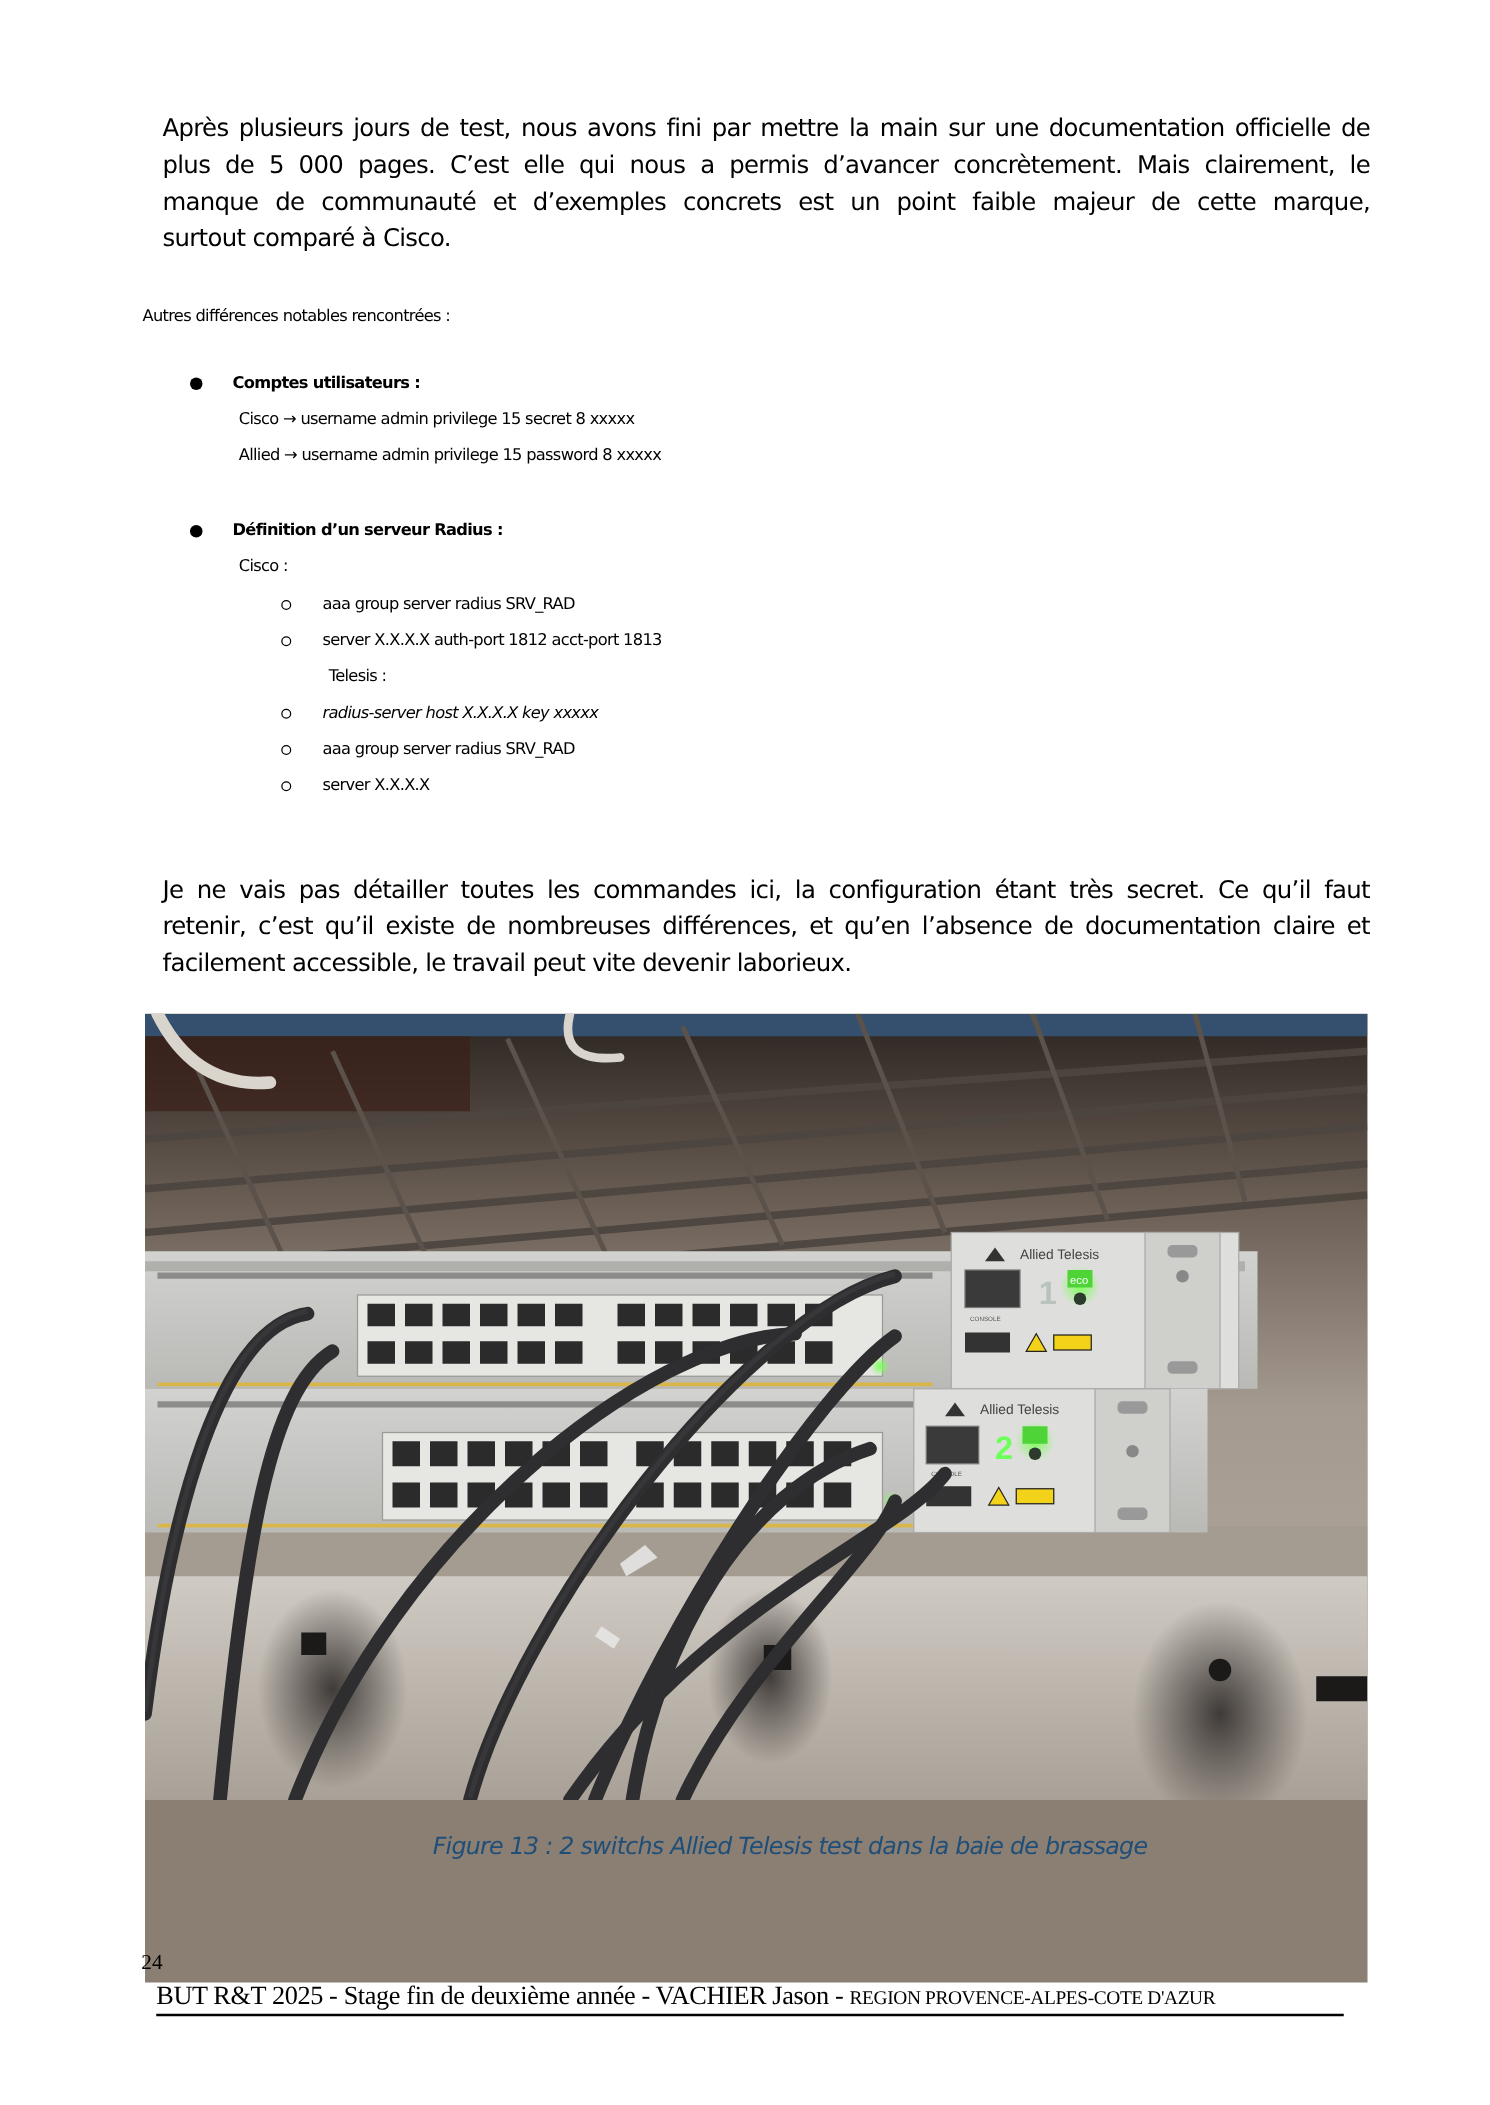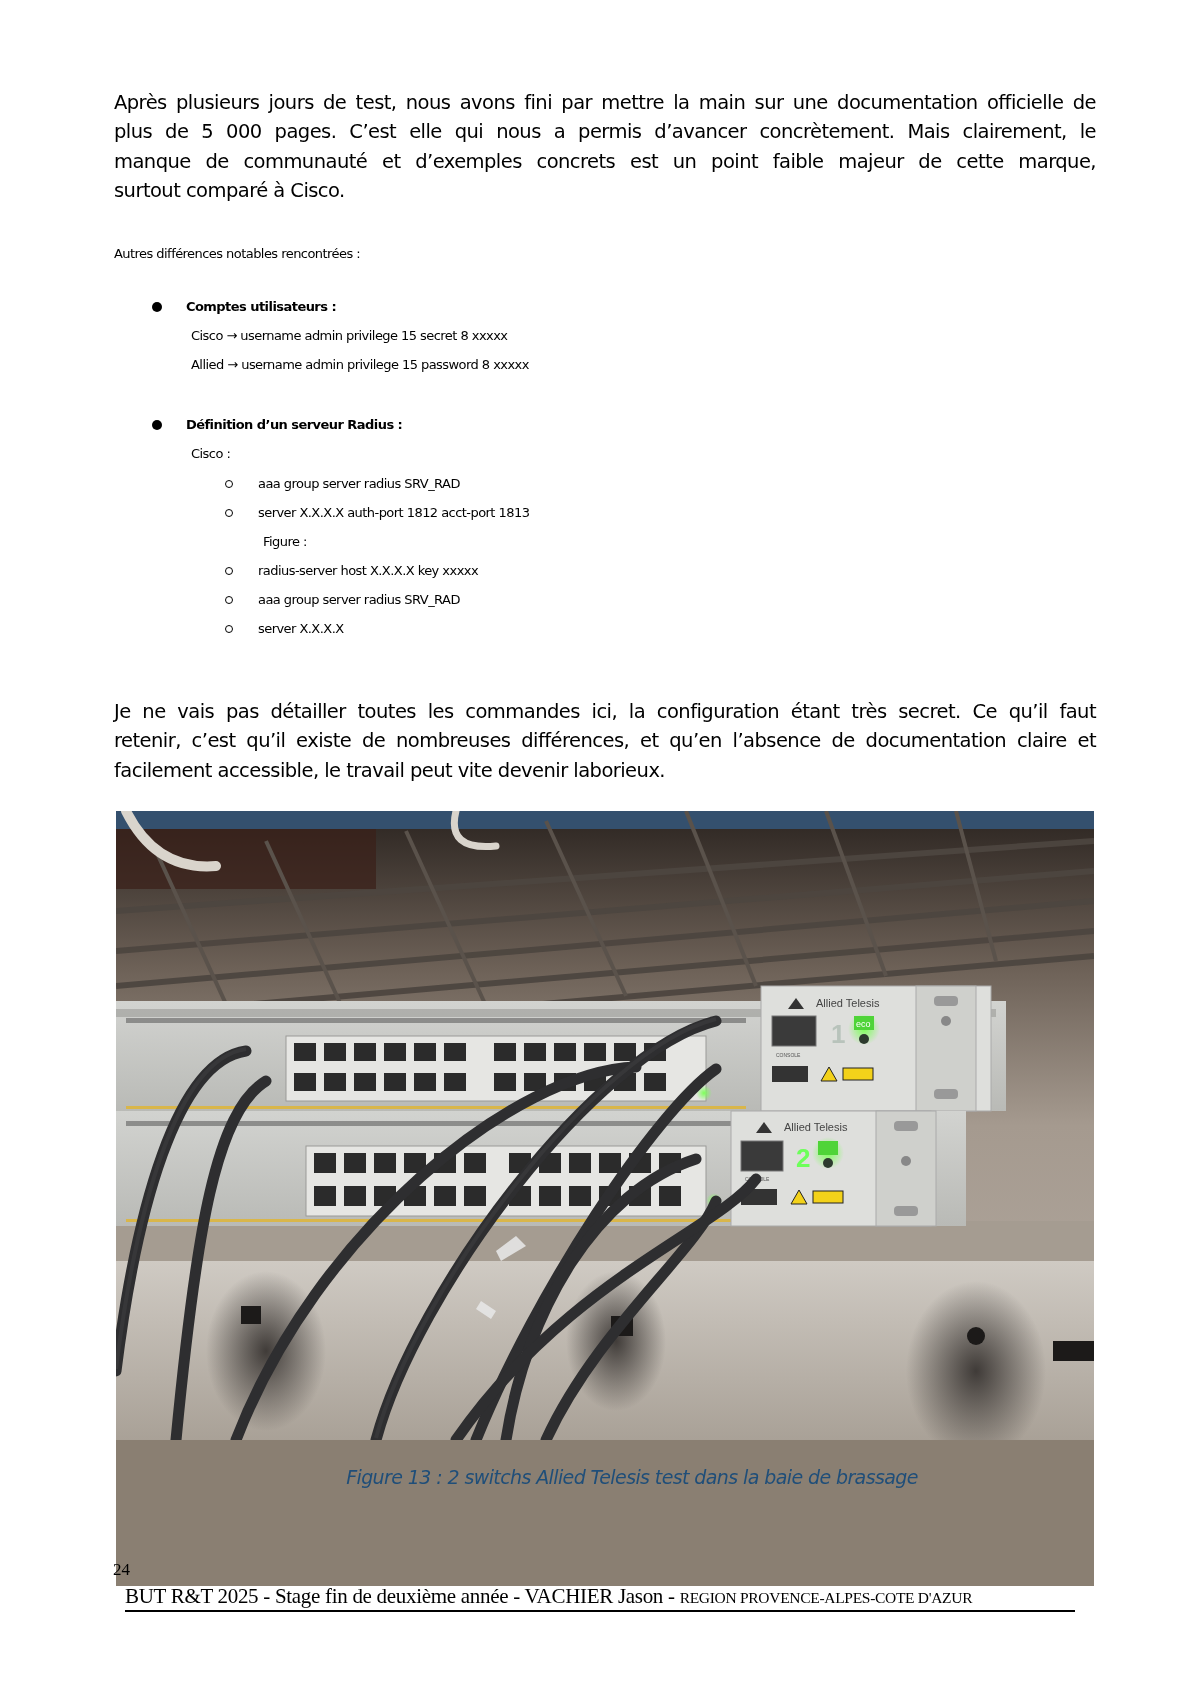--- a/index.html
+++ b/index.html
@@ -1,19 +1,19 @@
 <!DOCTYPE html>
 <html><head>
 <meta charset="utf-8">
 <style>
   html, body { margin: 0; padding: 0; background: #ffffff; }
   body { width: 1192px; height: 1684px; position: relative; overflow: hidden; font-family: "Liberation Sans", sans-serif; color: #000; }
   .page { position: absolute; left: 0; top: 0; width: 1192px; height: 1684px; }
   .para { position: absolute; left: 114px; width: 982px; font-family: "DejaVu Sans", sans-serif; font-size: 19.5px; line-height: 29.3px; text-align: justify; letter-spacing: -0.55px; word-spacing: 0px; }
-  .line { display: block; text-align: justify; text-align-last: justify; }
+  .line { display: block; text-align: justify; text-align-last: justify; margin-left: 16px; }
   .line.end { text-align-last: left; }
   .plain { position: absolute; font-family: "DejaVu Sans", sans-serif; font-size: 13px; line-height: 29.3px; letter-spacing: -0.55px; white-space: nowrap; }
   .bold { font-weight: bold; }
   .bullet { position: absolute; width: 10px; height: 10px; border-radius: 50%; background: #000; }
   .circle { position: absolute; width: 8px; height: 8px; border-radius: 50%; border: 1.4px solid #000; box-sizing: border-box; }
   .photo { position: absolute; left: 116px; top: 811px; width: 978px; height: 775px; overflow: hidden; background: #8a7f72; }
   .caption { position: absolute; left: 0; top: 1466px; width: 1192px; text-align: center; font-family: "DejaVu Sans", sans-serif; font-style: italic; font-size: 19px; color: #1f4e79; letter-spacing: -0.6px; margin-left: 36px; }
   .footer-num { position: absolute; left: 113px; top: 1560px; font-family: "Liberation Serif", serif; font-size: 17px; }
   .footer-text { position: absolute; left: 125px; top: 1584px; font-family: "Liberation Serif", serif; font-size: 21px; white-space: nowrap; letter-spacing: -0.3px; border-bottom: 2px solid #000; padding-bottom: 0px; line-height: 24px; width: 950px; }
   .footer-text .small { font-size: 15.5px; }
@@ -40,24 +40,24 @@
 
   <div class="bullet" style="left:152px; top:420px;"></div>
   <div class="plain bold" style="left:186px; top:410px;">Définition d’un serveur Radius :</div>
   <div class="plain" style="left:191px; top:439px;">Cisco :</div>
 
   <div class="circle" style="left:225px; top:480px;"></div>
   <div class="plain" style="left:258px; top:469px;">aaa group server radius SRV_RAD</div>
   <div class="circle" style="left:225px; top:509px;"></div>
   <div class="plain" style="left:258px; top:498px;">server X.X.X.X auth-port 1812 acct-port 1813</div>
 
-  <div class="plain" style="left:263px; top:527px;">Figure :</div>
+  <div class="plain" style="left:263px; top:527px;">Telesis :</div>
 
   <div class="circle" style="left:225px; top:567px;"></div>
-  <div class="plain" style="left:258px; top:556px;">radius-server host X.X.X.X key xxxxx</div>
+  <div class="plain" style="left:258px; top:556px;font-style:italic;">radius-server host X.X.X.X key xxxxx</div>
   <div class="circle" style="left:225px; top:596px;"></div>
   <div class="plain" style="left:258px; top:585px;">aaa group server radius SRV_RAD</div>
   <div class="circle" style="left:225px; top:625px;"></div>
   <div class="plain" style="left:258px; top:614px;">server X.X.X.X</div>
 
   <div class="para" style="top:697px;">
     <span class="line">Je ne vais pas détailler toutes les commandes ici, la configuration étant très secret. Ce qu’il faut</span>
     <span class="line">retenir, c’est qu’il existe de nombreuses différences, et qu’en l’absence de documentation claire et</span>
     <span class="line end">facilement accessible, le travail peut vite devenir laborieux.</span>
   </div>

